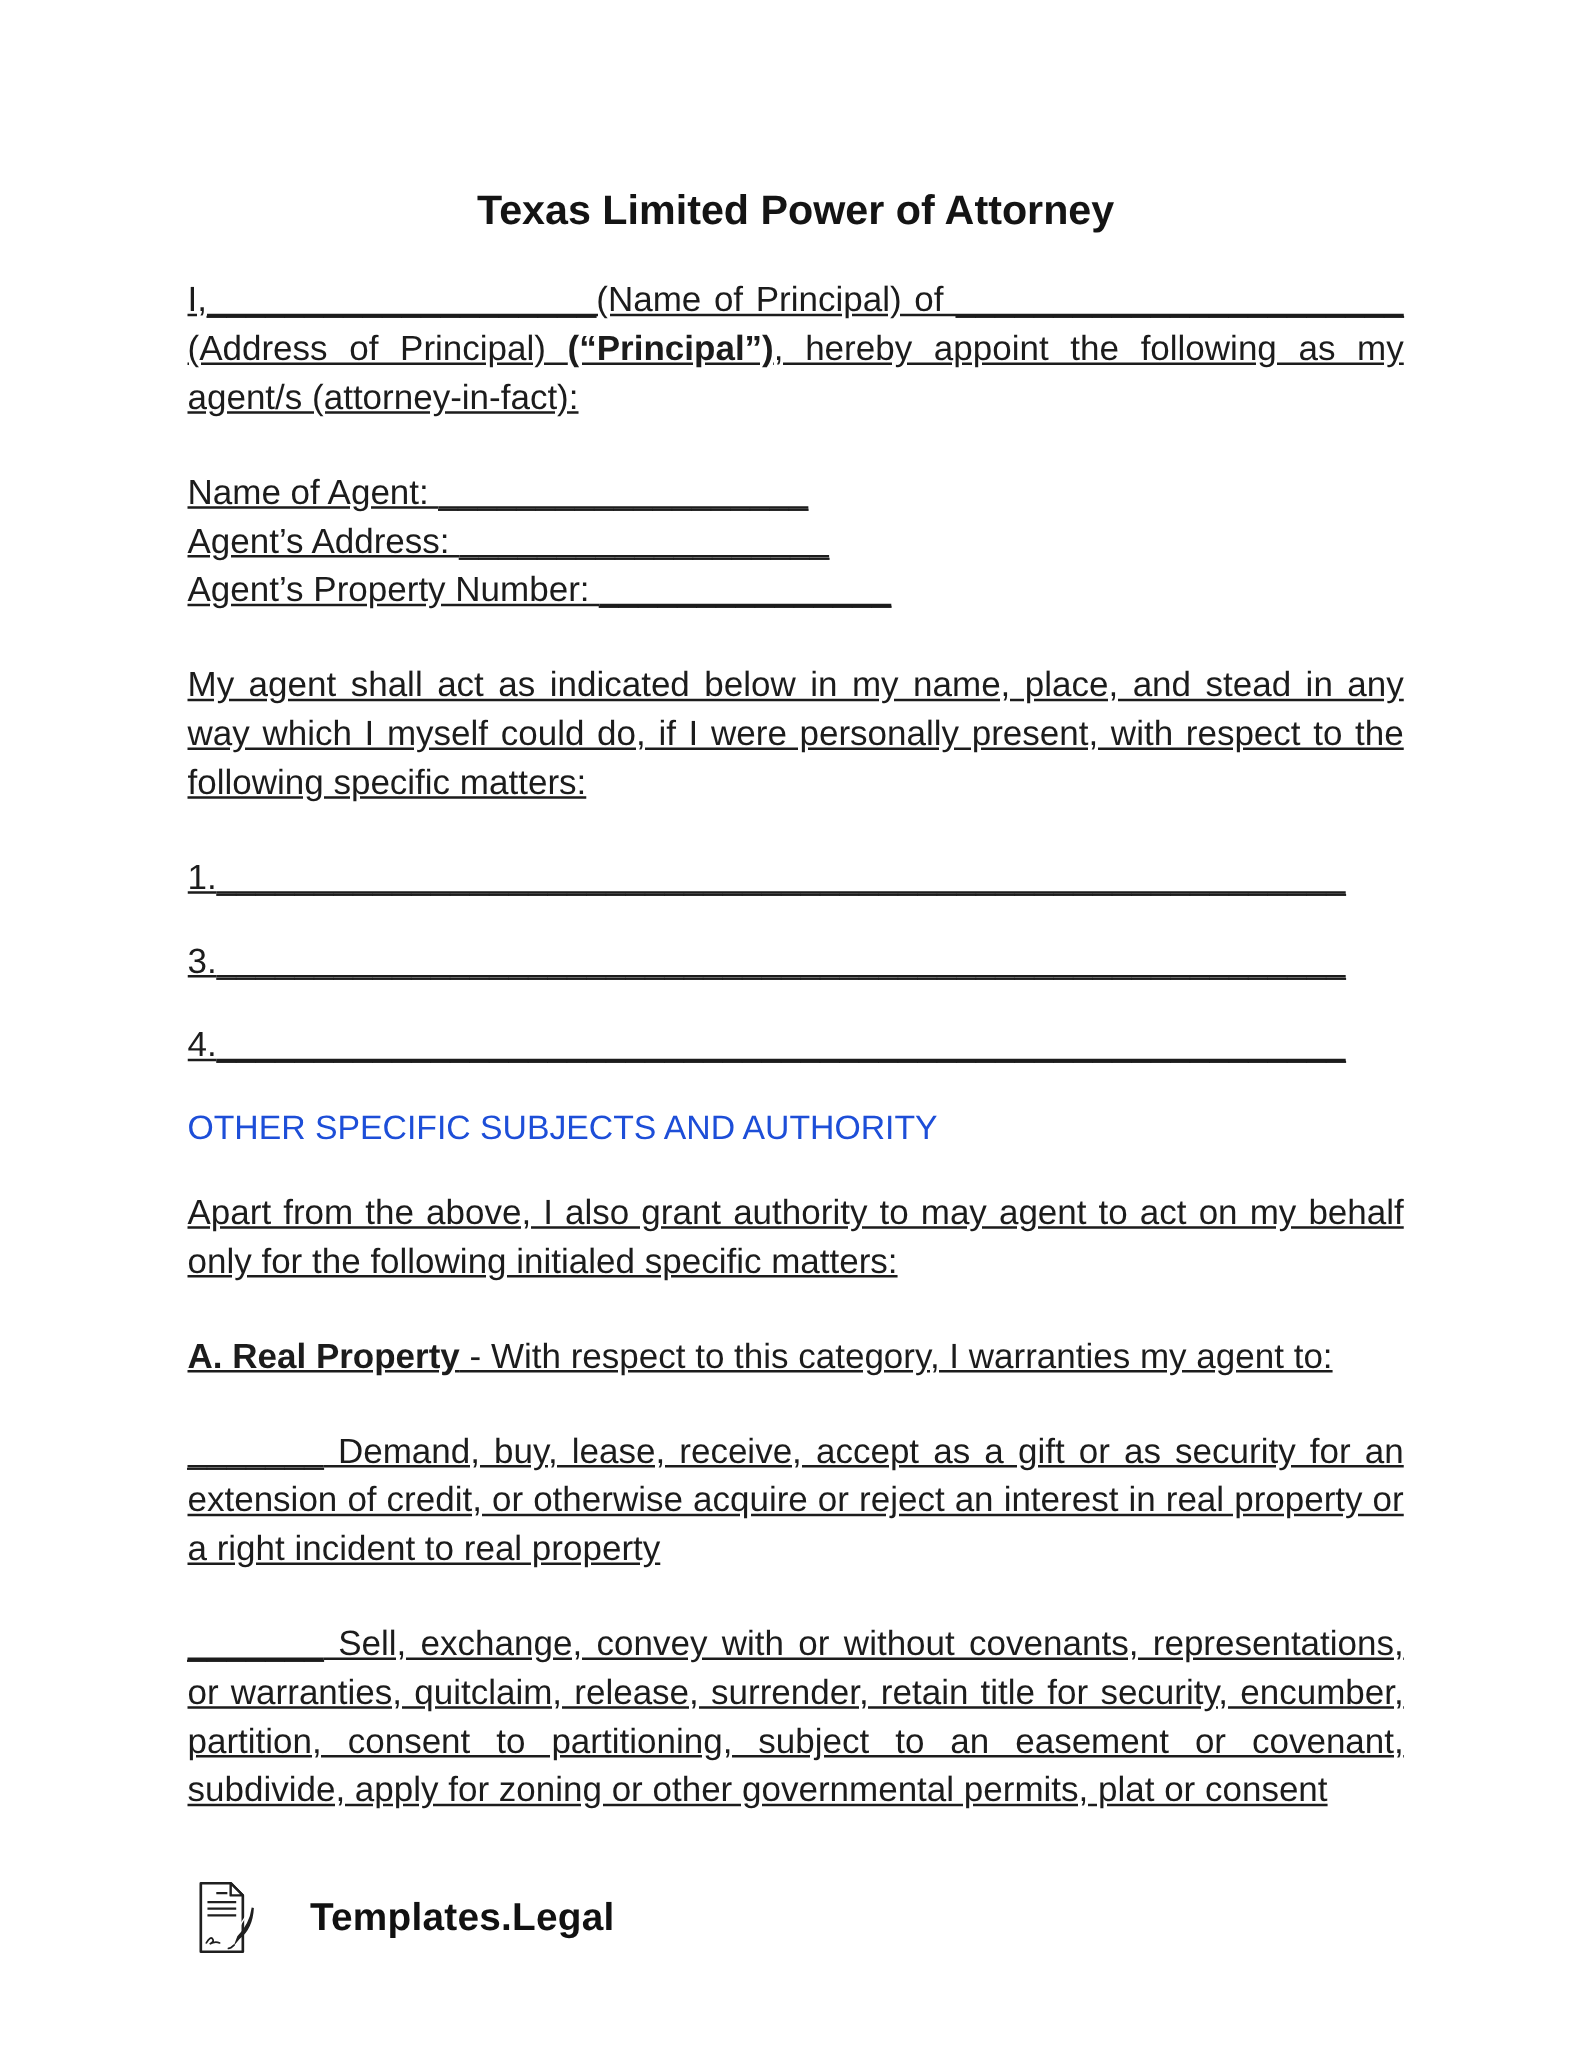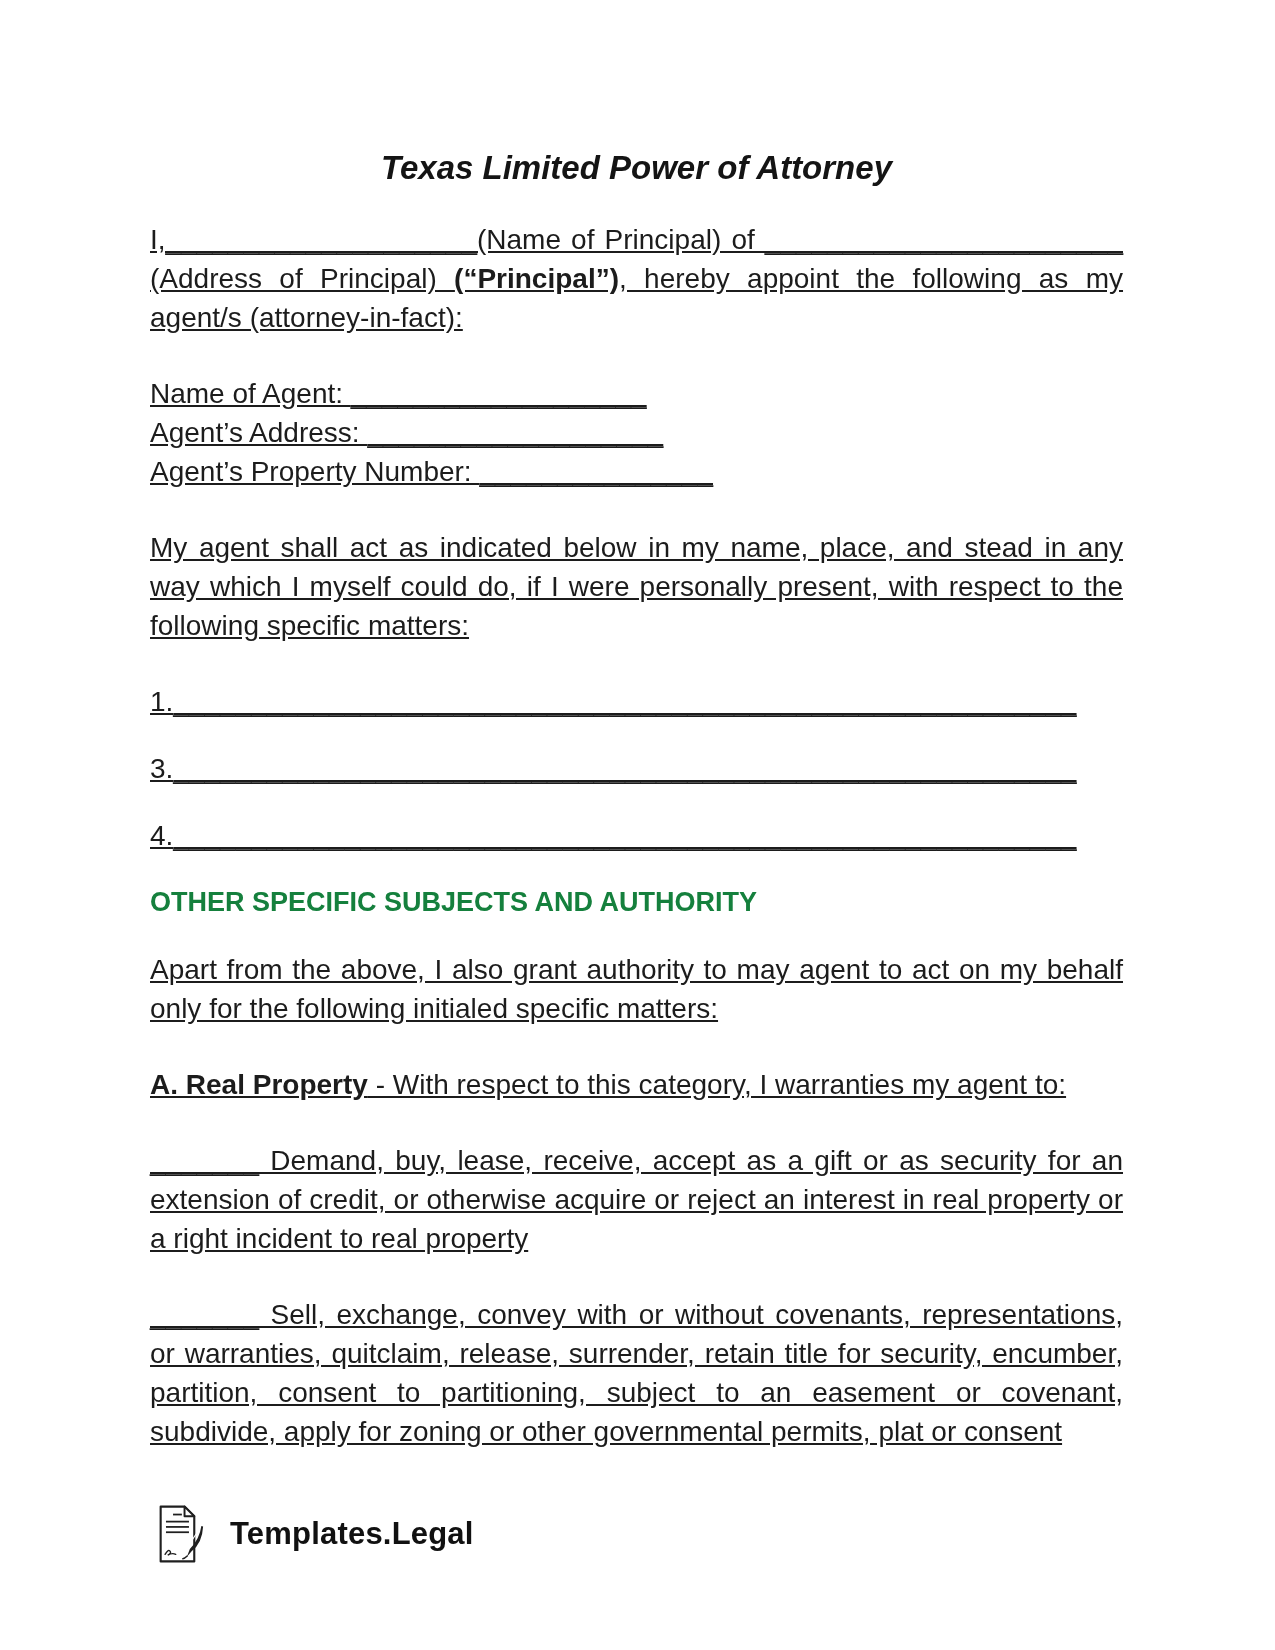--- a/index.html
+++ b/index.html
@@ -18,51 +18,50 @@
     padding: 146px 152px 0 150px;
     box-sizing: border-box;
   }
   .doc-title {
     font-size: 33px;
     line-height: 44px;
     font-weight: 700;
     text-align: center;
     color: #141414;
     margin: 0 0 30px 0;
-    font-style: italic;
   }
   .body {
     font-size: 28px;
     line-height: 39px;
     text-decoration: underline;
   }
   .para { margin: 0 0 37px 0; }
   .justify { text-align: justify; }
   .field { margin: 0; }
   .fields-block { margin: 0 0 37px 0; }
   .item {
     margin: 12px 0 28px 0;
     white-space: nowrap;
     overflow: hidden;
   }
   .section-heading {
     font-size: 27px;
     line-height: 39px;
-    font-weight: 700;
-    color: #15803d;
+    font-weight: 400;
+    color: #1d4ed8;
     margin: 0 0 28px 0;
   }
   .bold { font-weight: 700; }
   .footer {
     position: absolute;
     left: 158px;
     top: 1503px;
     display: flex;
     align-items: center;
-    gap: 26px;
+    gap: 44px;
   }
   .brand {
     font-size: 31px;
     font-weight: 700;
     color: #111111;
     letter-spacing: 0.2px;
   }
   .logo-icon { display: block; }
 </style>
 </head>

